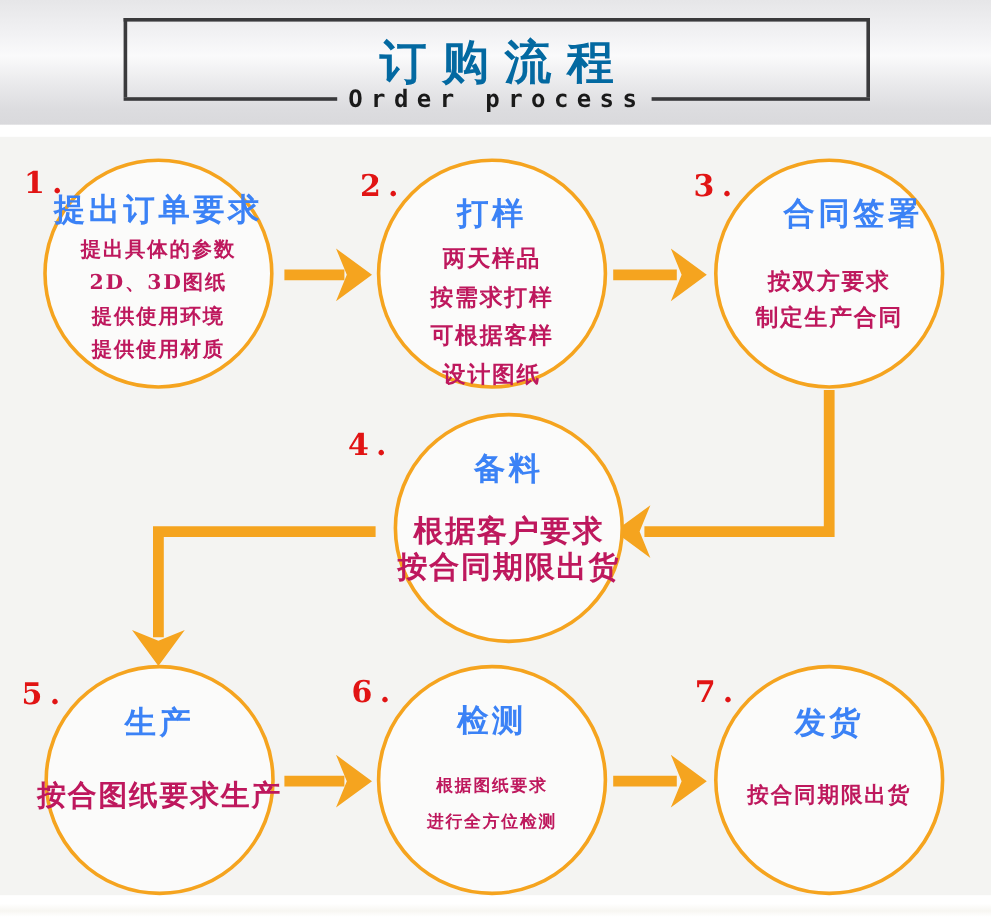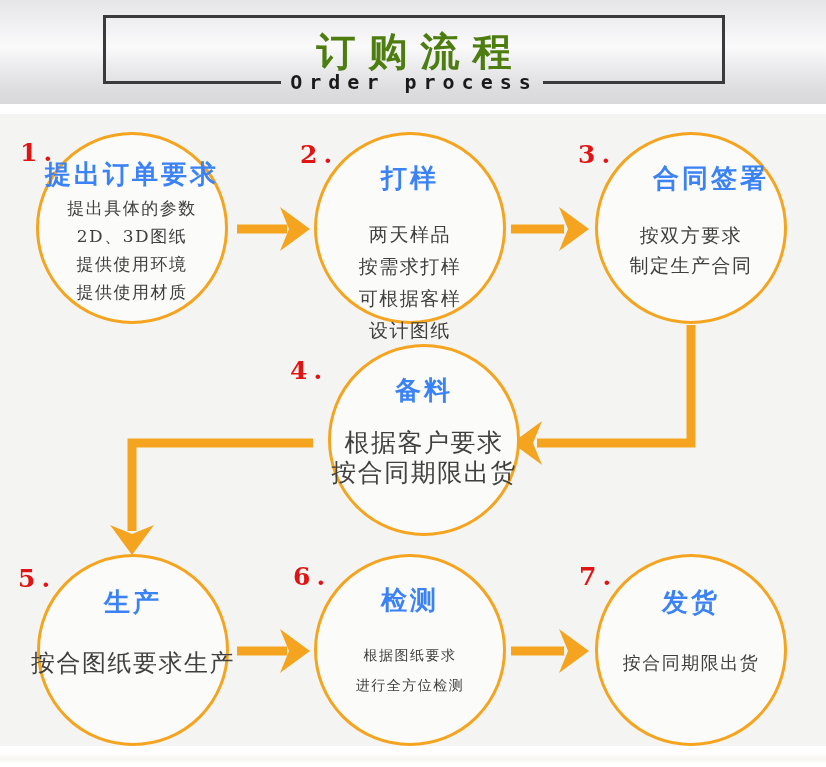--- a/index.html
+++ b/index.html
@@ -36,21 +36,21 @@
     z-index:4;box-sizing:border-box;
   }
   .title-box .seg{
     position:absolute;bottom:-3px;height:3px;background:#3a3a3c;
   }
   .title-box .seg-left{left:-3px;width:178px;}
   .title-box .seg-right{right:-3px;width:182px;}
   .main-title{
     position:absolute;left:0;right:0;top:7px;
     text-align:center;
-    font-size:39px;font-weight:bold;color:#4d7c0f;
+    font-size:39px;font-weight:bold;color:#0369a1;
     letter-spacing:13px;text-indent:13px;
     white-space:nowrap;
   }
   .sub-title{
     position:absolute;left:50%;transform:translateX(-50%);top:52px;
     font-family:"DejaVu Sans Mono","Liberation Mono",monospace;
     font-size:20px;font-weight:bold;color:#1a1a1a;
     letter-spacing:7px;white-space:nowrap;
     padding:0 14px;
   }
@@ -63,29 +63,29 @@
     background:#fbfbfa;
     z-index:2;box-sizing:content-box;
     display:flex;flex-direction:column;align-items:center;
     text-align:center;
   }
   .c-title{
     font-size:26px;font-weight:bold;color:#3b82f6;
     letter-spacing:3px;white-space:nowrap;
   }
   .c-line{
-    font-weight:normal;color:#404040;white-space:nowrap;
+    font-weight:bold;color:#be185d;white-space:nowrap;
     letter-spacing:1.5px;
   }
   .step-1 .c-title{margin-top:22px;}
   .step-1 .c-line{font-size:17px;line-height:28px;}
   .step-1 .c-lines{margin-top:2px;}
   .step-2 .c-title{margin-top:26px;}
   .step-2 .c-line{font-size:19px;line-height:32px;}
-  .step-2 .c-lines{margin-top:22px;}
+  .step-2 .c-lines{margin-top:4px;}
   .step-3 .c-title{margin-top:26px;margin-left:40px;}
   .step-3 .c-line{font-size:19px;line-height:30px;}
   .step-3 .c-lines{margin-top:24px;}
   .step-4 .c-title{margin-top:26px;}
   .step-4 .c-line{font-size:25px;line-height:30px;}
   .step-4 .c-lines{margin-top:20px;}
   .step-5 .c-title{margin-top:28px;}
   .step-5 .c-line{font-size:24px;line-height:30px;}
   .step-5 .c-lines{margin-top:28px;}
   .step-6 .c-title{margin-top:26px;}

